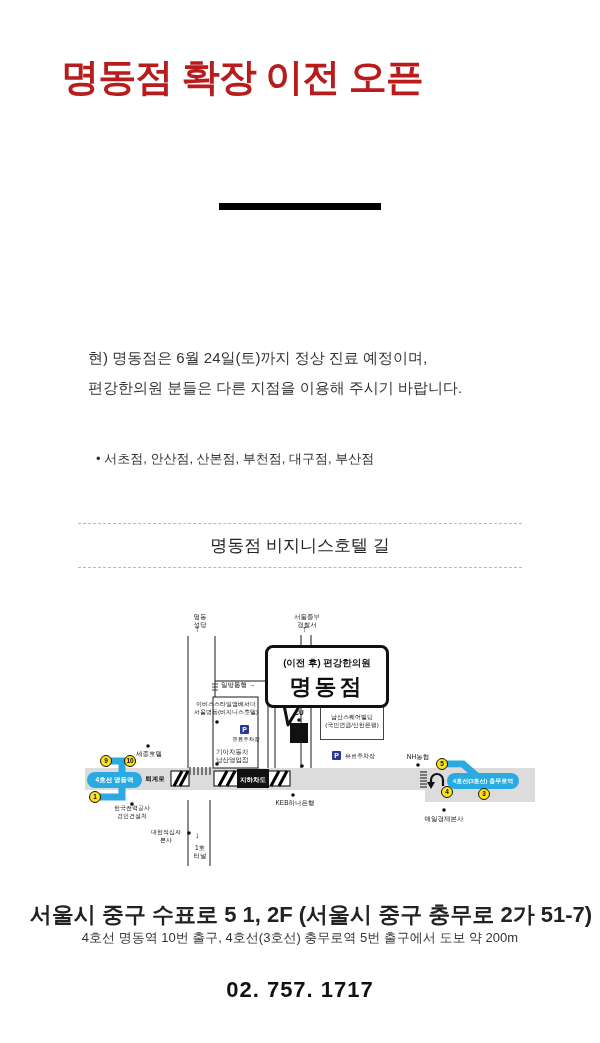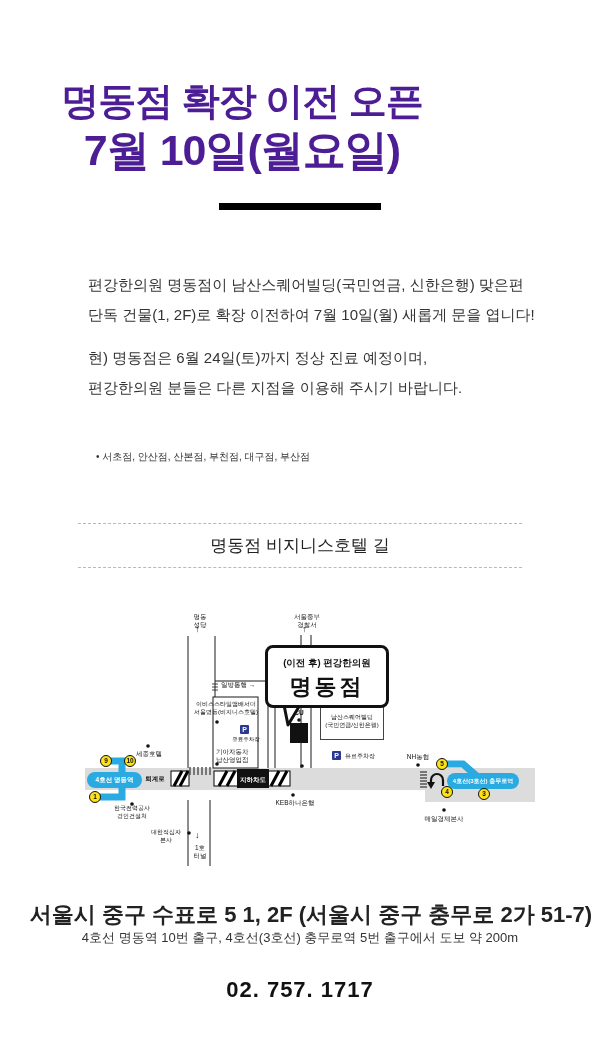--- a/index.html
+++ b/index.html
@@ -1,28 +1,28 @@
 <!DOCTYPE html>
 <html><head>
 <meta charset="utf-8">
 <style>
   html,body{margin:0;padding:0;background:#fff;}
   .page{position:relative;width:600px;height:1043px;background:#fff;overflow:hidden;
         font-family:"Liberation Sans",sans-serif;color:#222;}
   
-  .title{position:absolute;left:0;width:484px;text-align:center;color:#4c1d95;font-weight:800;letter-spacing:-1px;margin-top:24px;}
+  .title{position:absolute;left:0;width:484px;text-align:center;color:#b91c1c;font-weight:800;letter-spacing:-1px;}
   .title.l1{top:52px;font-size:38px;}
   .title.l2{top:98px;font-size:43px;}
   .divider{position:absolute;left:219px;top:203px;width:162px;height:7px;background:#000;}
   
   .para{position:absolute;left:88px;width:440px;font-size:15px;line-height:30px;color:#333;}
   .para div{white-space:nowrap;}
   .p1{top:270px;}
   .p2{top:343px;}
-  .branches{position:absolute;left:96px;top:450px;font-size:10px;color:#333;}
+  .branches{position:absolute;left:96px;top:450px;font-size:13px;color:#333;}
   
   .dash{position:absolute;left:78px;width:444px;border-top:1px dashed #b9b9b9;}
   .dash.d1{top:523px;} .dash.d2{top:567px;}
   .section-title{position:absolute;left:0;top:534px;width:600px;text-align:center;font-size:17px;color:#222;}
   
   .map{position:absolute;left:75px;top:598px;width:460px;height:290px;}
   .map svg.base{position:absolute;left:0;top:0;z-index:1;}
   .mlabel{position:absolute;font-size:6.5px;line-height:1.25;color:#111;text-align:center;
           white-space:pre-line;z-index:3;}
   .mlabel.left{text-align:left;}
@@ -50,27 +50,22 @@
   .transit{position:absolute;left:0;top:929px;width:600px;text-align:center;font-size:13px;color:#333;}
   .phone{position:absolute;left:0;top:977px;width:600px;text-align:center;font-size:22px;font-weight:bold;
          color:#111;letter-spacing:1px;}
 </style>
 </head>
 <body>
 
 <div class="page">
 
   <div class="title l1">명동점 확장 이전 오픈</div>
-  <div class="title l2">7월 10일(월요일)</div>
   <div class="divider"></div>
 
-  <div class="para p1">
-    <div>편강한의원 명동점이 남산스퀘어빌딩(국민연금, 신한은행) 맞은편</div>
-    <div>단독 건물(1, 2F)로 확장 이전하여 7월 10일(월) 새롭게 문을 엽니다!</div>
-  </div>
 
   <div class="para p2">
     <div>현) 명동점은 6월 24일(토)까지 정상 진료 예정이며,</div>
     <div>편강한의원 분들은 다른 지점을 이용해 주시기 바랍니다.</div>
   </div>
 
   <div class="branches">• 서초점, 안산점, 산본점, 부천점, 대구점, 부산점</div>
 
   <div class="dash d1"></div>
   <div class="section-title">명동점 비지니스호텔 길</div>

